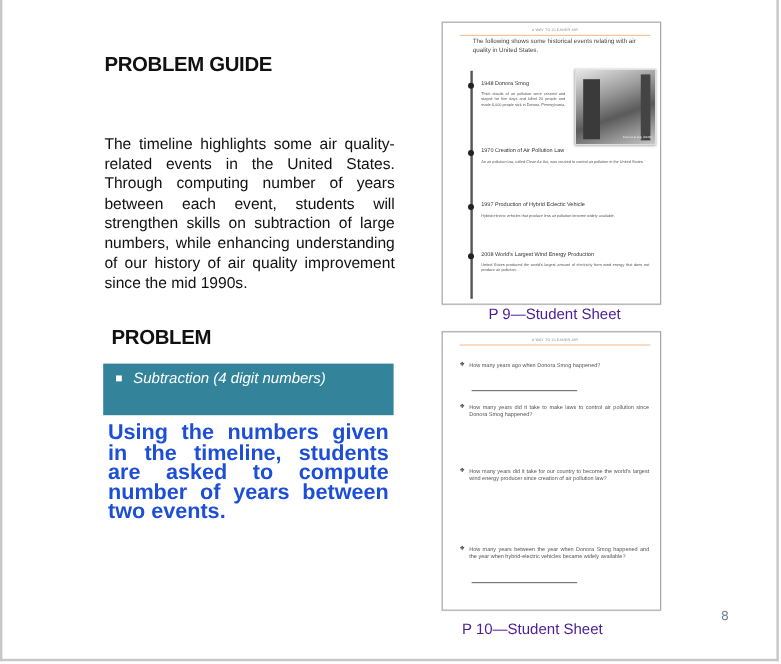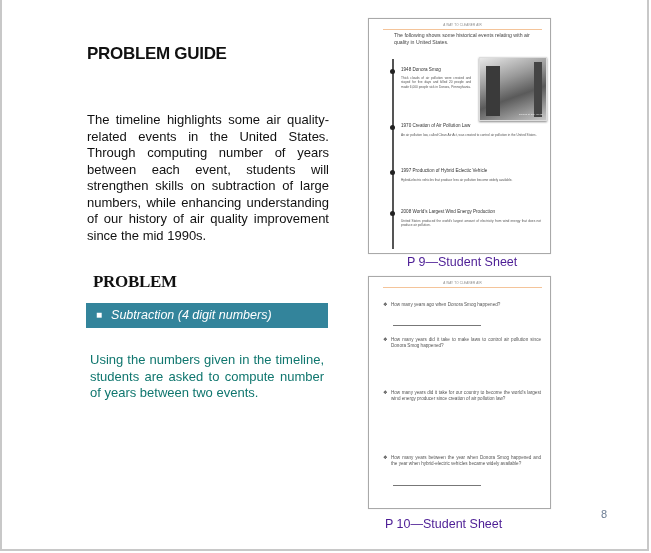--- a/index.html
+++ b/index.html
@@ -2,25 +2,25 @@
 <html><head>
 <meta charset="utf-8">
 <style>
   html, body { margin:0; padding:0; }
   body { width:651px; height:553px; background:#fff; position:relative; overflow:hidden;
          font-family:"Liberation Sans", sans-serif; color:#111; }
   .frame { position:absolute; left:0; top:0; width:649px; height:551px;
            border-left:2px solid #c8c8c8; border-right:2px solid #c8c8c8; border-bottom:2px solid #c8c8c8; box-sizing:border-box; }
   .h1 { position:absolute; font-weight:bold; font-size:17px; letter-spacing:-0.3px; color:#111; }
   .guide-title { left:87px; top:44px; }
-  .problem-title { left:93px; top:272px;font-family:Liberation Serif, serif; }
+  .problem-title { left:93px; top:272px; }
   .guide-text { position:absolute; left:87px; top:80px; width:242px; font-size:13px; line-height:16.5px; text-align:justify; color:#111;margin-top:32px; }
-  .bar { position:absolute; left:86px; top:303px; width:242px; height:25px; background:#33849b; color:#fff; font-size:12.5px; font-style:italic; box-sizing:border-box; padding:5px 0 0 10px; }
+  .bar { position:absolute; left:86px; top:303px; width:242px; height:43px; background:#33849b; color:#fff; font-size:12.5px; font-style:italic; box-sizing:border-box; padding:5px 0 0 10px; }
   .bar .dot { font-style:normal; margin-right:9px; font-size:10px; vertical-align:1px; }
-  .problem-text { position:absolute; left:90px; top:352px; width:234px; font-size:13px; line-height:16.5px; text-align:justify; color:#0f766e; }
+  .problem-text { position:absolute; left:90px; top:352px; width:234px; font-size:18px; line-height:16.5px; text-align:justify; color:#1d4ed8;font-weight:bold; }
 
   .sheet { position:absolute; background:#fff; border:1px solid #a9a9a9; box-shadow:0 0 1px #ddd; box-sizing:border-box; font-family:"Liberation Sans", sans-serif; }
   .sheet1 { left:368px; top:18px; width:183px; height:236px; }
   .sheet2 { left:368px; top:276px; width:183px; height:233px; }
   .sheet-hdr { position:absolute; left:14px; right:8px; top:4px; text-align:center; font-size:3px; color:#888; letter-spacing:0.2px; }
   .sheet-rule { position:absolute; left:14px; right:8px; top:10px; border-top:1px solid #f4c49a; }
   .caption { position:absolute; font-size:12.5px; color:#4c1d95; }
   .cap1 { left:407px; top:255px; }
   .cap2 { left:385px; top:517px; }
   .pageno { position:absolute; left:601px; top:508px; font-size:11px; color:#6b7c93; }

